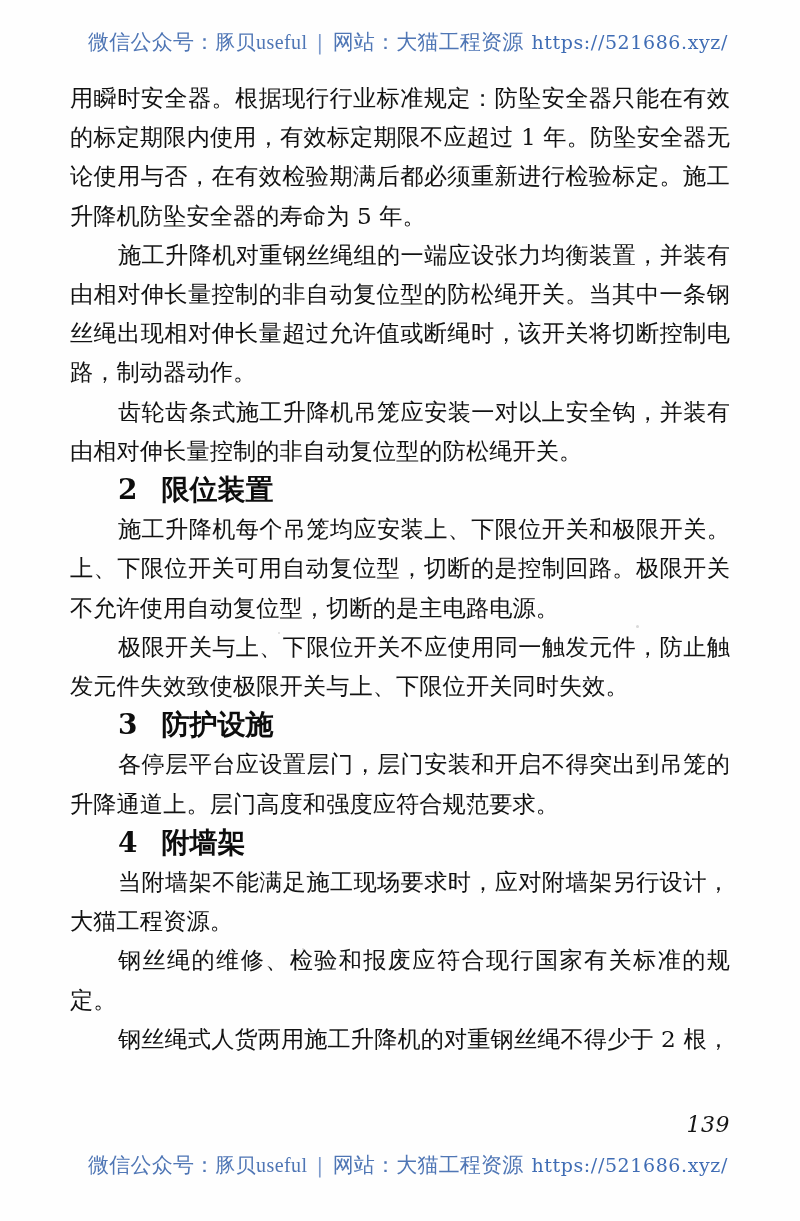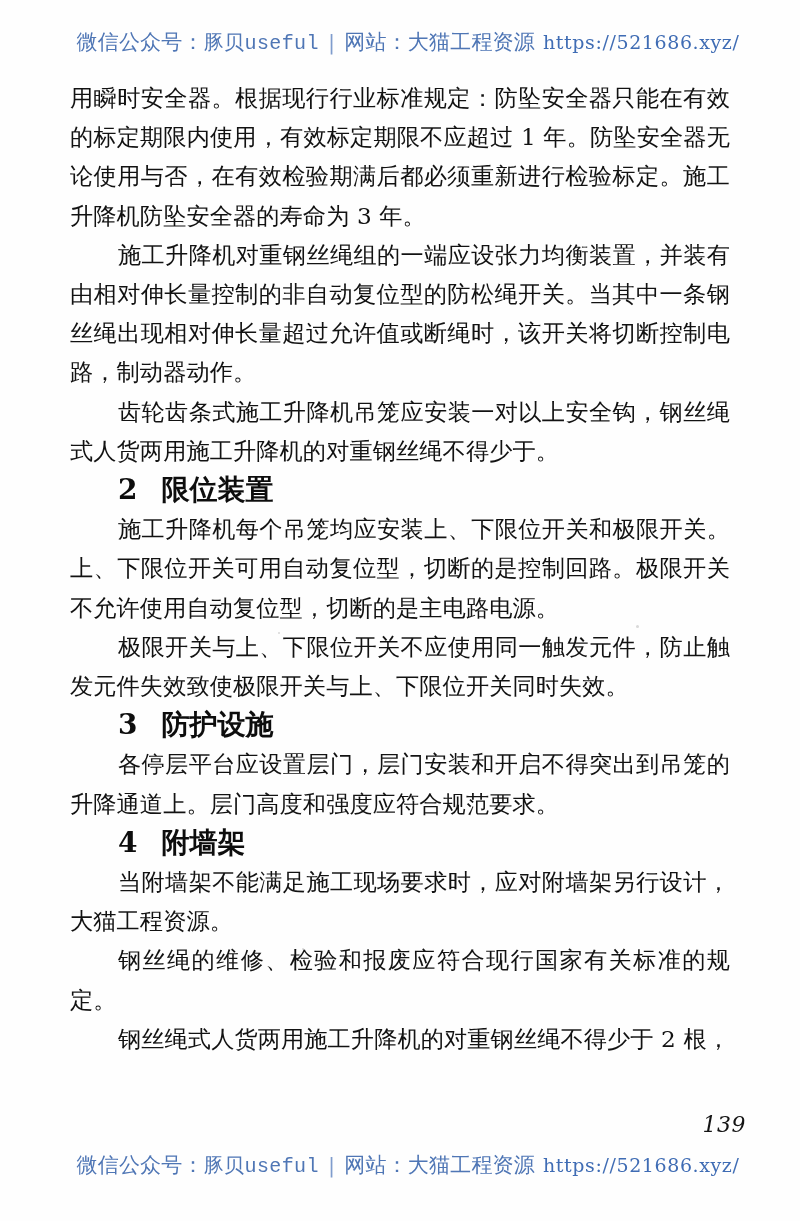--- a/index.html
+++ b/index.html
@@ -35,21 +35,21 @@
   }
   .watermark-top { top: 28px; }
   .watermark-bottom { top: 1151px; }
 
   .wm-cn {
     font-family: "DejaVu Serif", "Liberation Serif", serif;
     font-size: 21px;
     color: #4f76b5;
   }
   .wm-ascii {
-    font-family: Liberation Mono, monospace;
+    font-family: Liberation Serif, serif;
     font-size: 20px;
     color: #4f76b5;
     letter-spacing: 0.4px;
   }
   .wm-sep {
     display: inline-block;
     font-size: 21px;
     color: #7f9ccd;
     padding: 0 9px;
   }
@@ -101,21 +101,21 @@
     display: inline-block;
     min-width: 16px;
   }
   .heading .htext {
     padding-left: 24px;
   }
 
   
   .page-number {
     position: absolute;
-    left: 16px;
+    left: 0;
     top: 1112px;
     width: 730px;
     text-align: right;
     font-family: "DejaVu Serif", "Liberation Serif", serif;
     font-style: italic;
     font-size: 22px;
     color: #141414;
     letter-spacing: 0.5px;
   }
 
@@ -135,23 +135,23 @@
   <div class="watermark watermark-top">
     <span class="wm-cn">微信公众号：</span>
     <span class="wm-ascii">豚贝useful</span>
     <span class="wm-sep">|</span>
     <span class="wm-cn">网站：</span>
     <span class="wm-cn">大猫工程资源</span>
     <span class="wm-url">https://521686.xyz/</span>
   </div>
 
   <div class="content" id="content">
-      <p class="para noindent">用瞬时安全器。根据现行行业标准规定：防坠安全器只能在有效的标定期限内使用，有效标定期限不应超过 1 年。防坠安全器无论使用与否，在有效检验期满后都必须重新进行检验标定。施工升降机防坠安全器的寿命为 3 年。</p>
+      <p class="para noindent">用瞬时安全器。根据现行行业标准规定：防坠安全器只能在有效的标定期限内使用，有效标定期限不应超过 1 年。防坠安全器无论使用与否，在有效检验期满后都必须重新进行检验标定。施工升降机防坠安全器的寿命为 5 年。</p>
       <p class="para indent">施工升降机对重钢丝绳组的一端应设张力均衡装置，并装有由相对伸长量控制的非自动复位型的防松绳开关。当其中一条钢丝绳出现相对伸长量超过允许值或断绳时，该开关将切断控制电路，制动器动作。</p>
-      <p class="para indent">齿轮齿条式施工升降机吊笼应安装一对以上安全钩，钢丝绳式人货两用施工升降机的对重钢丝绳不得少于。</p>
+      <p class="para indent">齿轮齿条式施工升降机吊笼应安装一对以上安全钩，并装有由相对伸长量控制的非自动复位型的防松绳开关。</p>
       <div class="heading"><span class="hnum">2</span><span class="htext">限位装置</span></div>
       <p class="para indent">施工升降机每个吊笼均应安装上、下限位开关和极限开关。上、下限位开关可用自动复位型，切断的是控制回路。极限开关不允许使用自动复位型，切断的是主电路电源。</p>
       <p class="para indent">极限开关与上、下限位开关不应使用同一触发元件，防止触发元件失效致使极限开关与上、下限位开关同时失效。</p>
       <div class="heading"><span class="hnum">3</span><span class="htext">防护设施</span></div>
       <p class="para indent">各停层平台应设置层门，层门安装和开启不得突出到吊笼的升降通道上。层门高度和强度应符合规范要求。</p>
       <div class="heading"><span class="hnum">4</span><span class="htext">附墙架</span></div>
       <p class="para indent">当附墙架不能满足施工现场要求时，应对附墙架另行设计，大猫工程资源。</p>
       <p class="para indent">钢丝绳的维修、检验和报废应符合现行国家有关标准的规定。</p>
       <p class="para indent">钢丝绳式人货两用施工升降机的对重钢丝绳不得少于 2 根，</p>
     </div>

